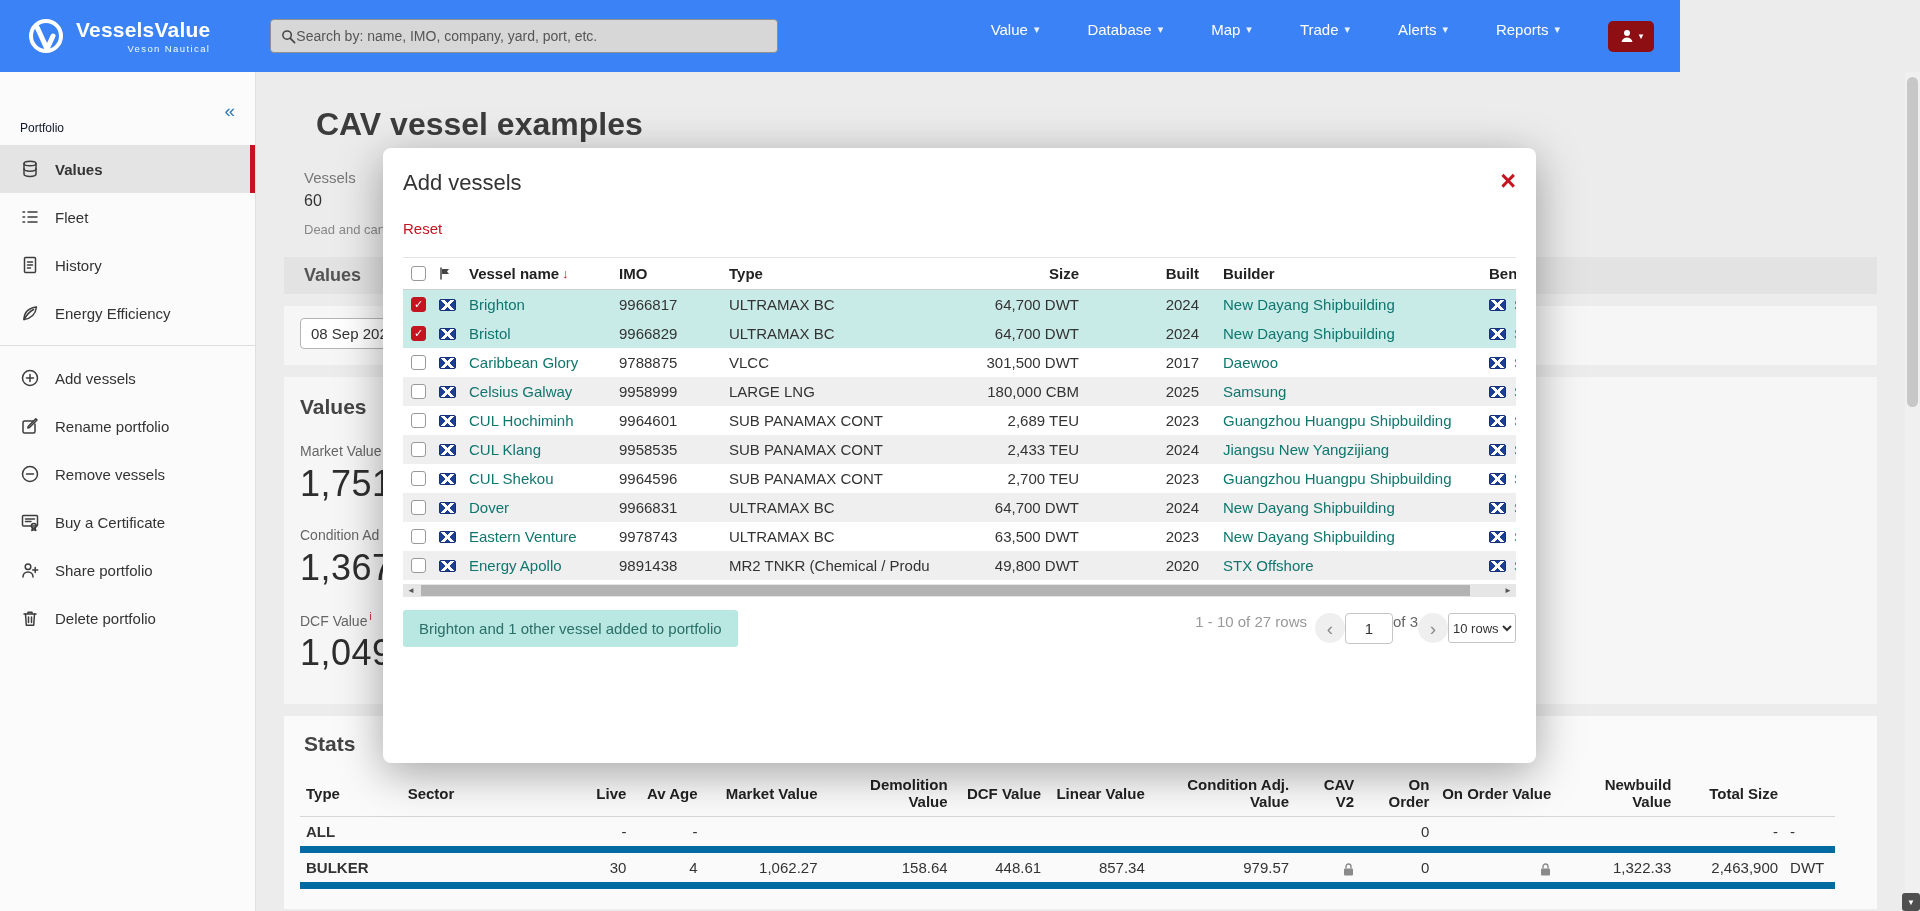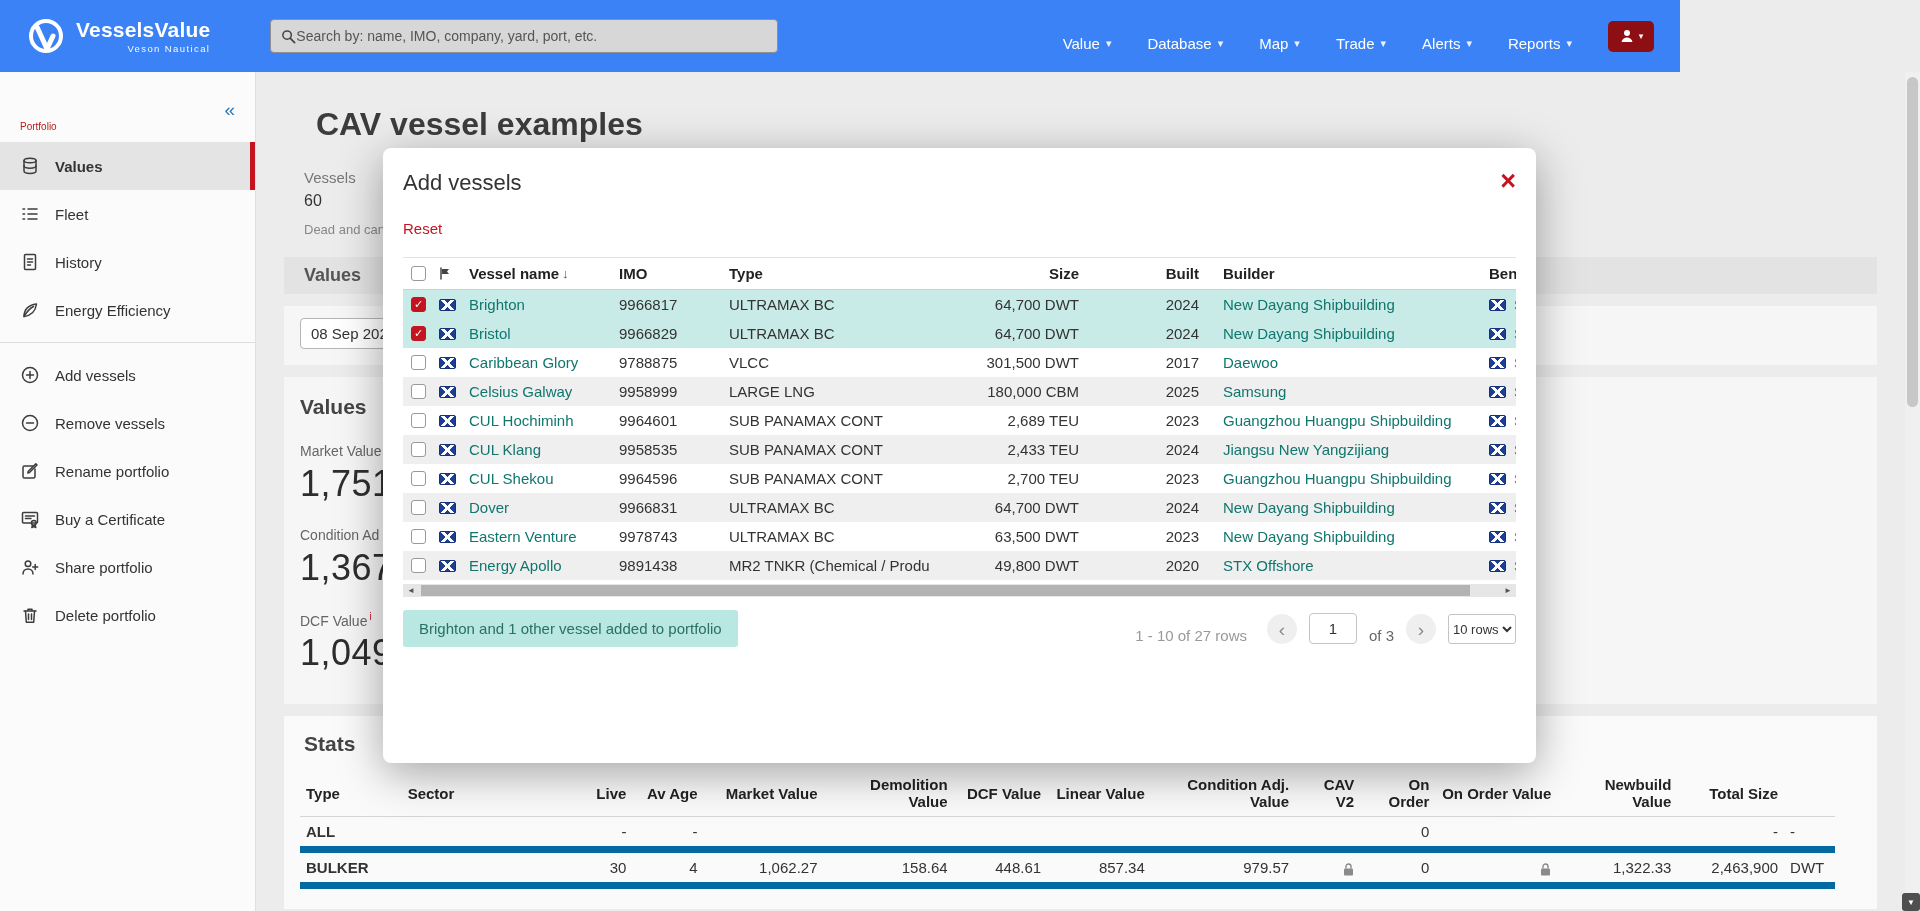--- a/index.html
+++ b/index.html
@@ -12,32 +12,32 @@
     display:flex; align-items:center; z-index:30; }
   .logo { display:flex; align-items:center; gap:10px; margin-left:26px; }
   .logo-text { display:flex; flex-direction:column; }
   .logo-title { color:#fff; font-size:21px; font-weight:bold; letter-spacing:.2px; line-height:1; }
   .logo-sub { color:#fff; font-size:9.5px; letter-spacing:1.4px; align-self:flex-end; margin-top:3px; opacity:.95; }
   .search-box { margin-left:60px; width:508px; height:34px; background:#d7d7d7; border:1px solid #8f8f8f;
     border-radius:4px; display:flex; align-items:center; padding:0 10px; }
   .search-box input { flex:1; border:none; outline:none; background:transparent; font-size:14px; color:#333;
     font-family:"Liberation Sans","DejaVu Sans",sans-serif; }
   .search-box input::placeholder { color:#555; }
-  .nav { margin-left:auto; display:flex; align-items:flex-end; gap:36px; margin-right:26px; }
+  .nav { margin-left:auto; display:flex; align-items:flex-start; gap:48px; margin-right:26px; }
   .nav-item { display:flex; align-items:center; gap:6px; color:#fff; font-size:15px; cursor:pointer; }
   .nav-item .chev { font-size:11px; opacity:.9; }
   .user-box { width:46px; height:31px; background:#8d0e13; border-radius:5px; display:flex; align-items:center;
     justify-content:center; gap:4px; cursor:pointer; }
   .user-box .chev { color:#fff; font-size:9px; }
 
   
   .sidebar { position:absolute; top:72px; left:0; width:256px; height:839px; background:#fbfbfb;
     border-right:1px solid #e0e0e0; z-index:10; }
   .sidebar-head { display:flex; justify-content:space-between; align-items:center; padding:14px 20px 10px 20px; }
-  .sidebar-title { color:#b91c1c; font-size:10px;margin-top:35px; }
+  .sidebar-title { color:#0f172a; font-size:12px;margin-top:35px; }
   .collapse { color:#2a7ab9; font-size:19px; cursor:pointer; line-height:1; }
   .side-item { display:flex; align-items:center; gap:15px; height:48px; padding:0 20px; font-size:15px;
     color:#333; cursor:pointer; }
   .side-item.active { background:#e4e4e4; border-right:5px solid #c41420; font-weight:bold; }
   .sic { width:20px; height:20px; flex:0 0 20px; }
   .sic path, .sic circle, .sic rect, .sic ellipse { stroke:#3d3d3d; fill:none; stroke-width:1.5;
     stroke-linecap:round; stroke-linejoin:round; }
   .side-divider { border-top:1px solid #ddd; margin:8px 0; }
 
   
@@ -108,21 +108,21 @@
   .cbx.checked { background:#c41420; border-color:#c41420; color:#fff; font-weight:bold; }
 
   .hscroll { margin-top:4px; width:1113px; height:13px; display:flex; align-items:center; }
   .hs-arrow { flex:0 0 16px; height:13px; background:#e6e6e6; color:#555; font-size:8px; display:flex;
     align-items:center; justify-content:center; cursor:pointer; }
   .hs-track { flex:1; height:13px; background:#e6e6e6; position:relative; }
   .hs-thumb { position:absolute; left:2px; top:1px; height:11px; width:97%; background:#b3b3b3; cursor:pointer; }
 
   .modal-footer { margin-top:13px; display:flex; align-items:center; justify-content:space-between; }
   .toast { background:#b9e7e1; color:#2a6f68; font-size:15px; padding:10px 16px; border-radius:3px; }
-  .pager { display:flex; align-items:flex-end; gap:12px; }
+  .pager { display:flex; align-items:flex-start; }
   .range { color:#999; font-size:15px; margin-right:8px; }
   .pg-btn { width:30px; height:30px; border-radius:50%; border:none; background:#efefef; color:#8a8a8a;
     font-size:19px; line-height:1; cursor:pointer; }
   .pg-input { width:48px; height:31px; border:1px solid #c5c5c5; border-radius:4px; text-align:center;
     font-size:15px; color:#333; outline:none; font-family:"Liberation Sans","DejaVu Sans",sans-serif; }
   .pg-of { color:#666; font-size:15px; }
   .pg-select { height:30px; font-size:13px; color:#333; border:1px solid #c5c5c5; border-radius:3px;
     background:#fff; font-family:"Liberation Sans","DejaVu Sans",sans-serif; }
 
   
@@ -224,31 +224,31 @@
   <div class="side-divider"></div>
   <div class="side-item">
     <svg class="sic" viewBox="0 0 20 20">
         <circle cx="10" cy="10" r="7.5"></circle>
         <path d="M10 6.5v7M6.5 10h7"></path>
       </svg>
     <span>Add vessels</span>
   </div>
   <div class="side-item">
     <svg class="sic" viewBox="0 0 20 20">
+        <path d="M13 5H4.5A1.5 1.5 0 0 0 3 6.5v9A1.5 1.5 0 0 0 4.5 17h9a1.5 1.5 0 0 0 1.5-1.5V8"></path>
+        <path d="M9.5 11.5L17 4l-1.2-1.2L8.3 10.3 7.8 12z"></path>
+      </svg>
+    <span>Rename portfolio</span>
+  </div>
+  <div class="side-item">
+    <svg class="sic" viewBox="0 0 20 20">
         <circle cx="10" cy="10" r="7.5"></circle>
         <path d="M6.5 10h7"></path>
       </svg>
     <span>Remove vessels</span>
-  </div>
-  <div class="side-item">
-    <svg class="sic" viewBox="0 0 20 20">
-        <path d="M13 5H4.5A1.5 1.5 0 0 0 3 6.5v9A1.5 1.5 0 0 0 4.5 17h9a1.5 1.5 0 0 0 1.5-1.5V8"></path>
-        <path d="M9.5 11.5L17 4l-1.2-1.2L8.3 10.3 7.8 12z"></path>
-      </svg>
-    <span>Rename portfolio</span>
   </div>
   <div class="side-item">
     <svg class="sic" viewBox="0 0 20 20">
         <rect x="2.5" y="3.5" width="15" height="10.5" rx="1"></rect>
         <path d="M5.5 7h9M5.5 9.5h5.5"></path>
         <circle cx="13.8" cy="13.8" r="2.4"></circle>
         <path d="M12.6 15.8l-.8 2.7 2-1 2 1-.8-2.7"></path>
       </svg>
     <span>Buy a Certificate</span>
   </div>

